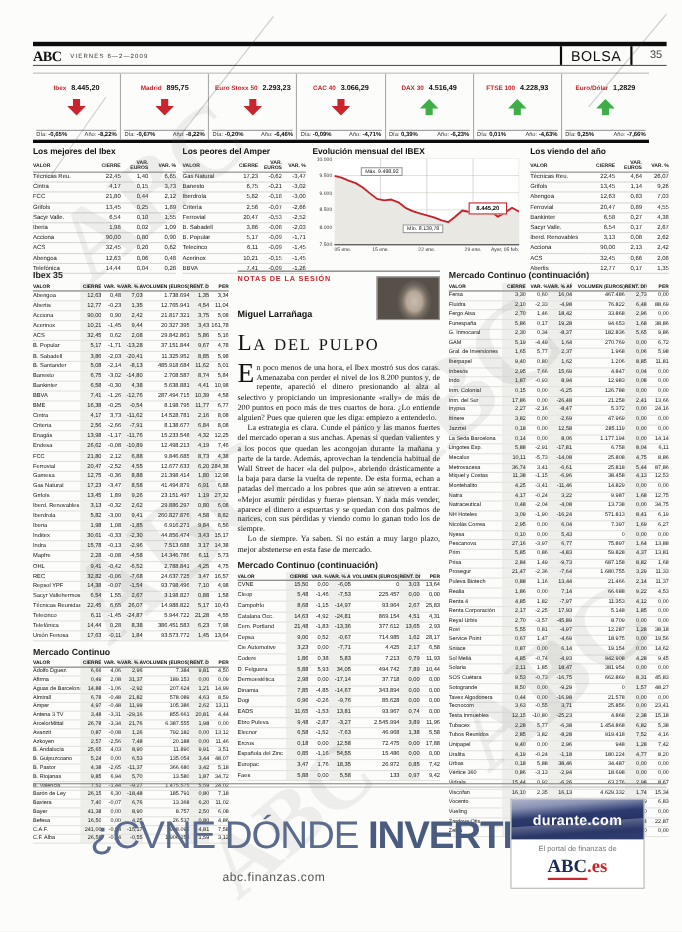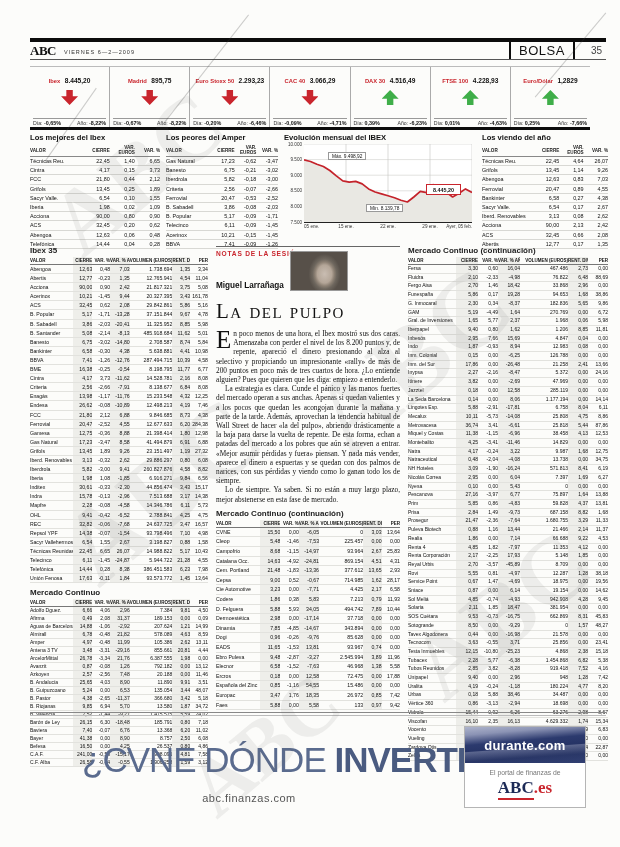--- a/index.html
+++ b/index.html
@@ -63,21 +63,21 @@
   .bigtbl td{font-size:5.2px;text-align:right;border-bottom:1px solid #e2e2de;white-space:nowrap;overflow:hidden;padding:0;}
   .bigtbl td.c0{text-align:left;}
   .bigtbl td.c1,.bigtbl th.c1,.bigtbl td.c3,.bigtbl th.c3,.bigtbl td.c5,.bigtbl th.c5{background:#eeeeea;}
   .bigtbl .c0{width:24%;} .bigtbl .c1{width:11%;} .bigtbl .c2{width:10%;} .bigtbl .c3{width:11%;}
   .bigtbl .c4{width:24%;} .bigtbl .c5{width:10%;} .bigtbl .c6{width:10%;}
   .rh81 td{line-height:8.1px;} .rh70 td{line-height:7.0px;font-size:5.0px;}
   .rh77 td{line-height:7.7px;font-size:5.0px;} .rh86 td{line-height:8.6px;}
   .mt6{margin-top:5px;}
   
   .notes-label{color:#c9252d;font-weight:bold;font-size:6.6px;letter-spacing:0.8px;padding-top:3px;}
-  .author-row{display:flex;justify-content:flex-start;align-items:flex-end;height:40px;margin-top:-6px;}
+  .author-row{display:flex;justify-content:space-between;align-items:flex-end;height:40px;margin-top:-6px;}
   .author-name{font-weight:bold;font-size:8.2px;margin:0 6px 1px 0;}
   .photo{width:56px;height:38px;background:
      radial-gradient(ellipse 16px 20px at 60% 58%,#c9bdb2 0%,#b4a698 45%,#8d8174 60%,#6e675e 75%,#575049 100%);
      border:0.5px solid #999;}
   .headline{font-family:"Liberation Serif",serif;font-variant:small-caps;font-weight:400;
             font-size:21px;letter-spacing:1.5px;margin:8px 0 5px;}
   .article p{font-family:"Liberation Serif",serif;font-size:7.3px;line-height:9.2px;
              text-align:justify;text-indent:9px;margin:0;}
   .article p.first{text-indent:0;}
   .dc{float:left;font-family:"Liberation Serif",serif;font-size:25px;line-height:19px;

